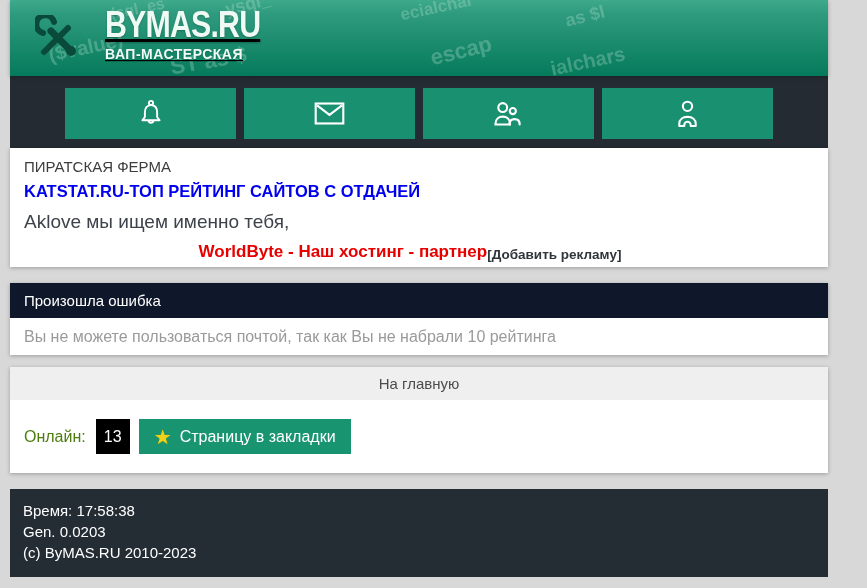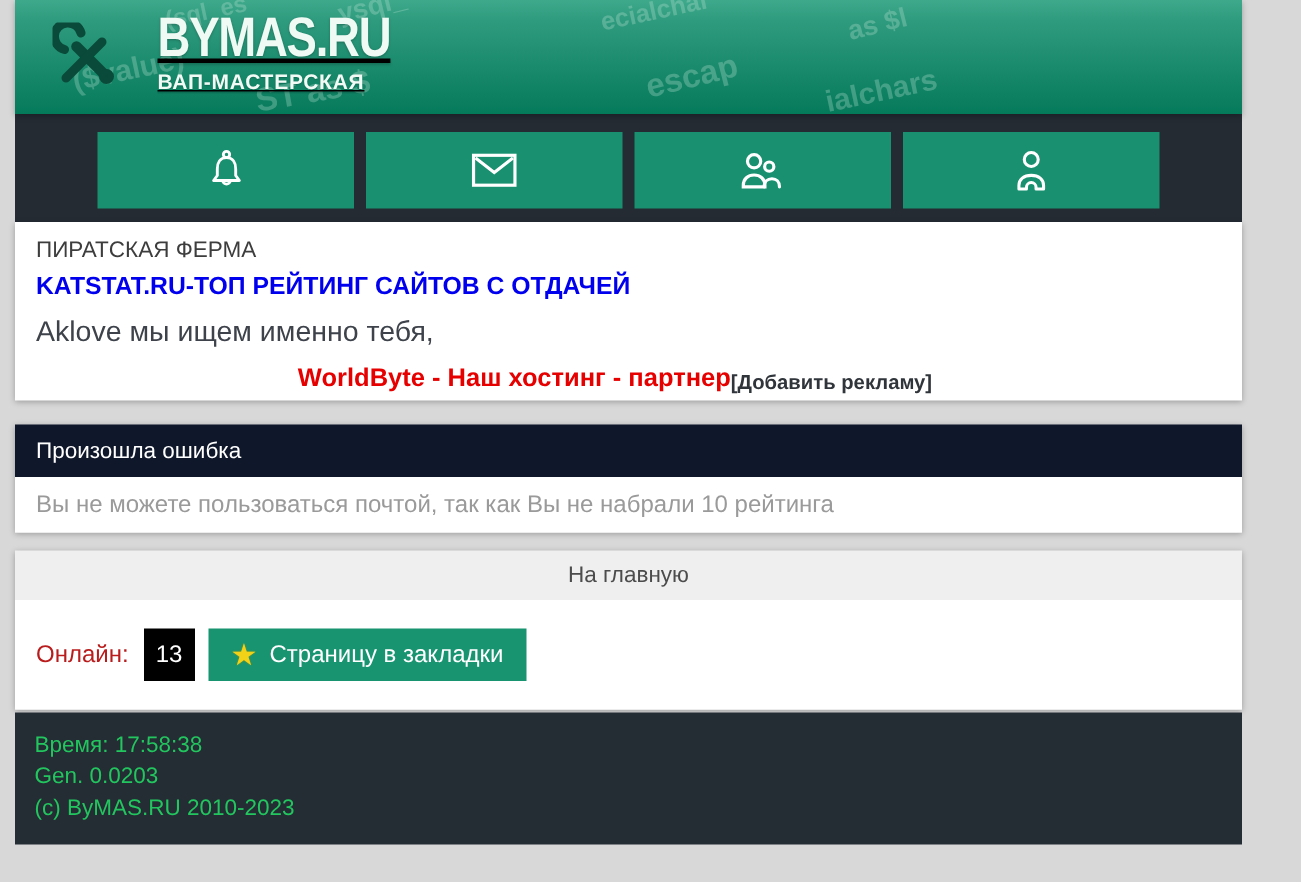--- a/index.html
+++ b/index.html
@@ -85,36 +85,36 @@
   
   .homecard { margin-top:12px; }
   .homehead {
     height:33px; background:#efefef; color:#4c4c4c; font-size:15px;
     display:flex; align-items:center; justify-content:center; cursor:pointer;
   }
   .homebody {
     height:73px; background:#ffffff;
     display:flex; align-items:center; padding-left:14px;
   }
-  .online-label { color:#b91c1c; font-size:16px; }
+  .online-label { color:#4d7c0f; font-size:16px; }
   .online-badge {
     margin-left:10px; min-width:34px; height:35px; background:#000000;
     color:#ffffff; font-size:16px;
     display:inline-flex; align-items:center; justify-content:center;
   }
   .bookmark-btn {
     margin-left:9px; height:35px; background:#189470; border:none; cursor:pointer;
     color:#ffffff; font-size:16px; font-family:"Liberation Sans", sans-serif;
     display:inline-flex; align-items:center; gap:8px; padding:0 15px;
   }
   .star { color:#f2d219; font-size:20px; line-height:1; text-shadow:0 0 1px #b89a00; }
 
   
   .foot {
-    margin-top:2px; height:88px; background:#242c34; color:#22c55e;
+    margin-top:16px; height:88px; background:#242c34; color:#ffffff;
     font-size:15px; line-height:21px; padding:11px 0 0 13px;
   }
 </style>
 </head>
 <body>
 
 <div class="col">
 
   <header class="hdr card">
     <span class="wm wm1">ysql_</span>

